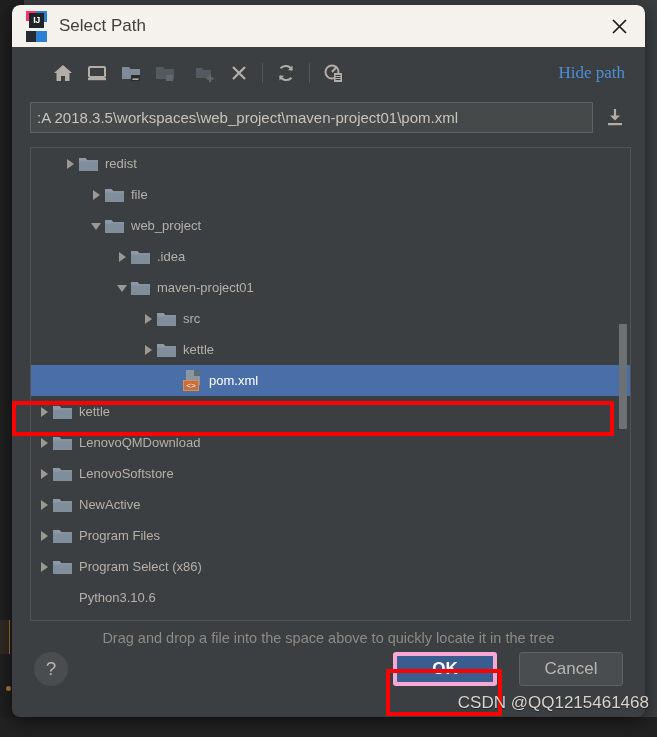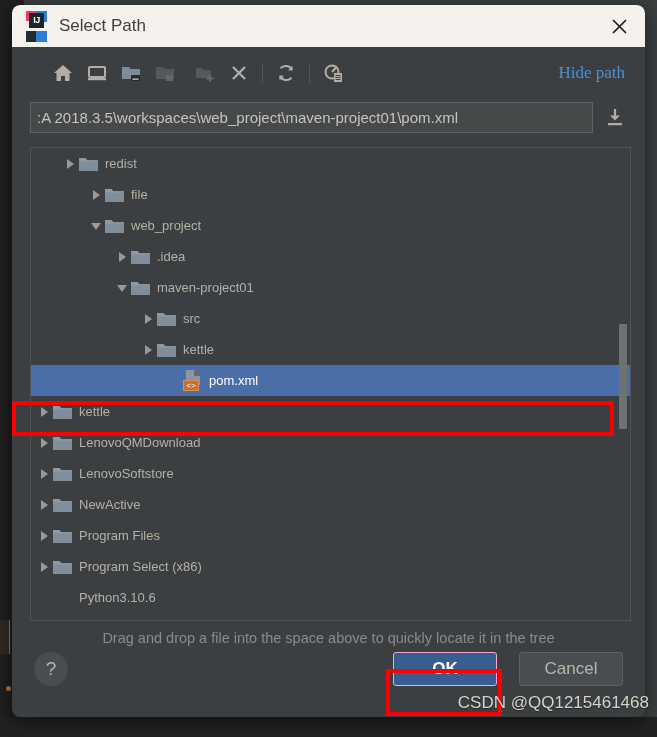--- a/index.html
+++ b/index.html
@@ -253,21 +253,21 @@
     height: 34px;
     min-width: 104px;
     font-size: 17px;
     display: flex; align-items: center; justify-content: center;
     cursor: pointer;
     border-radius: 3px;
     font-family: "Liberation Sans", sans-serif;
   }
   .dlg-btn.primary {
     background: #3a5d8f;
-    border: 1px solid #f9a8d4;
+    border: 4px solid #f9a8d4;
     color: #ffffff;
     font-weight: bold;
     margin-right: 22px;
   }
   .dlg-btn.secondary {
     background: #4a4d4f;
     border: 1px solid #5e6264;
     color: #b9b5ae;
   }
 

